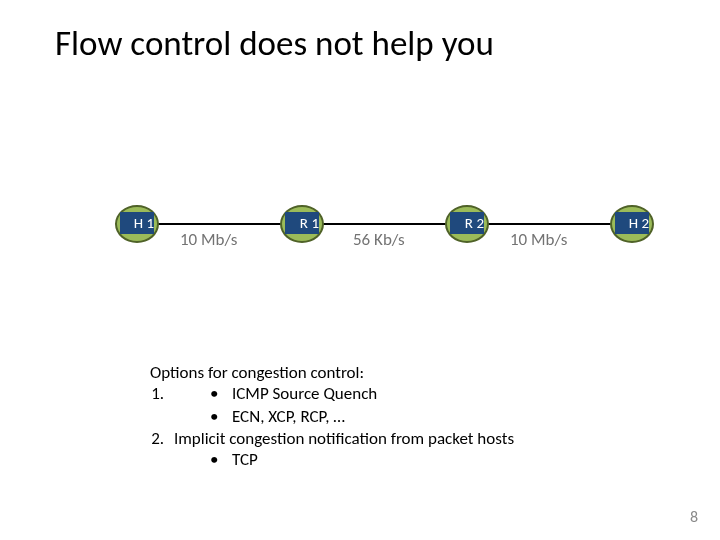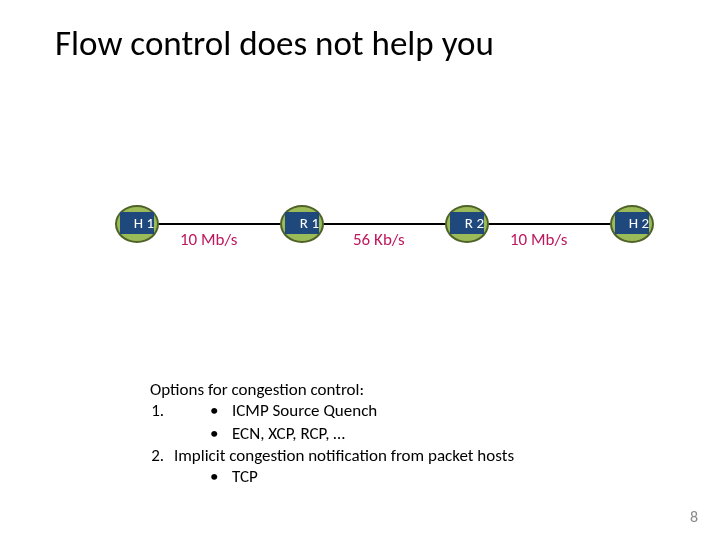--- a/index.html
+++ b/index.html
@@ -64,30 +64,29 @@
     color: #fff;
     font-size: 15px;
     text-align: right;
     line-height: 22px;
     top: 17px;
   }
   .link-label {
     position: absolute;
     top: 34px;
     font-size: 17px;
-    color: #be185d;
+    color: #737373;
     white-space: nowrap;
   }
   .options {
     position: absolute;
     top: 362px;
     left: 150px;
     font-size: 17px;
     line-height: 1.25;
-    margin-top: 17px;
   }
   .ol1 { margin: 0 0 0 18px; padding: 0; }
   .ol1 li { margin: 0 0 1px 0; padding-left: 6px; }
   .bul { margin: 0 0 0 30px; padding: 0; list-style: none; }
   .bul li::before { content: "•"; display: inline-block; width: 22px; }
   .pagenum {
     position: absolute;
     right: 22px;
     bottom: 14px;
     font-size: 16px;

